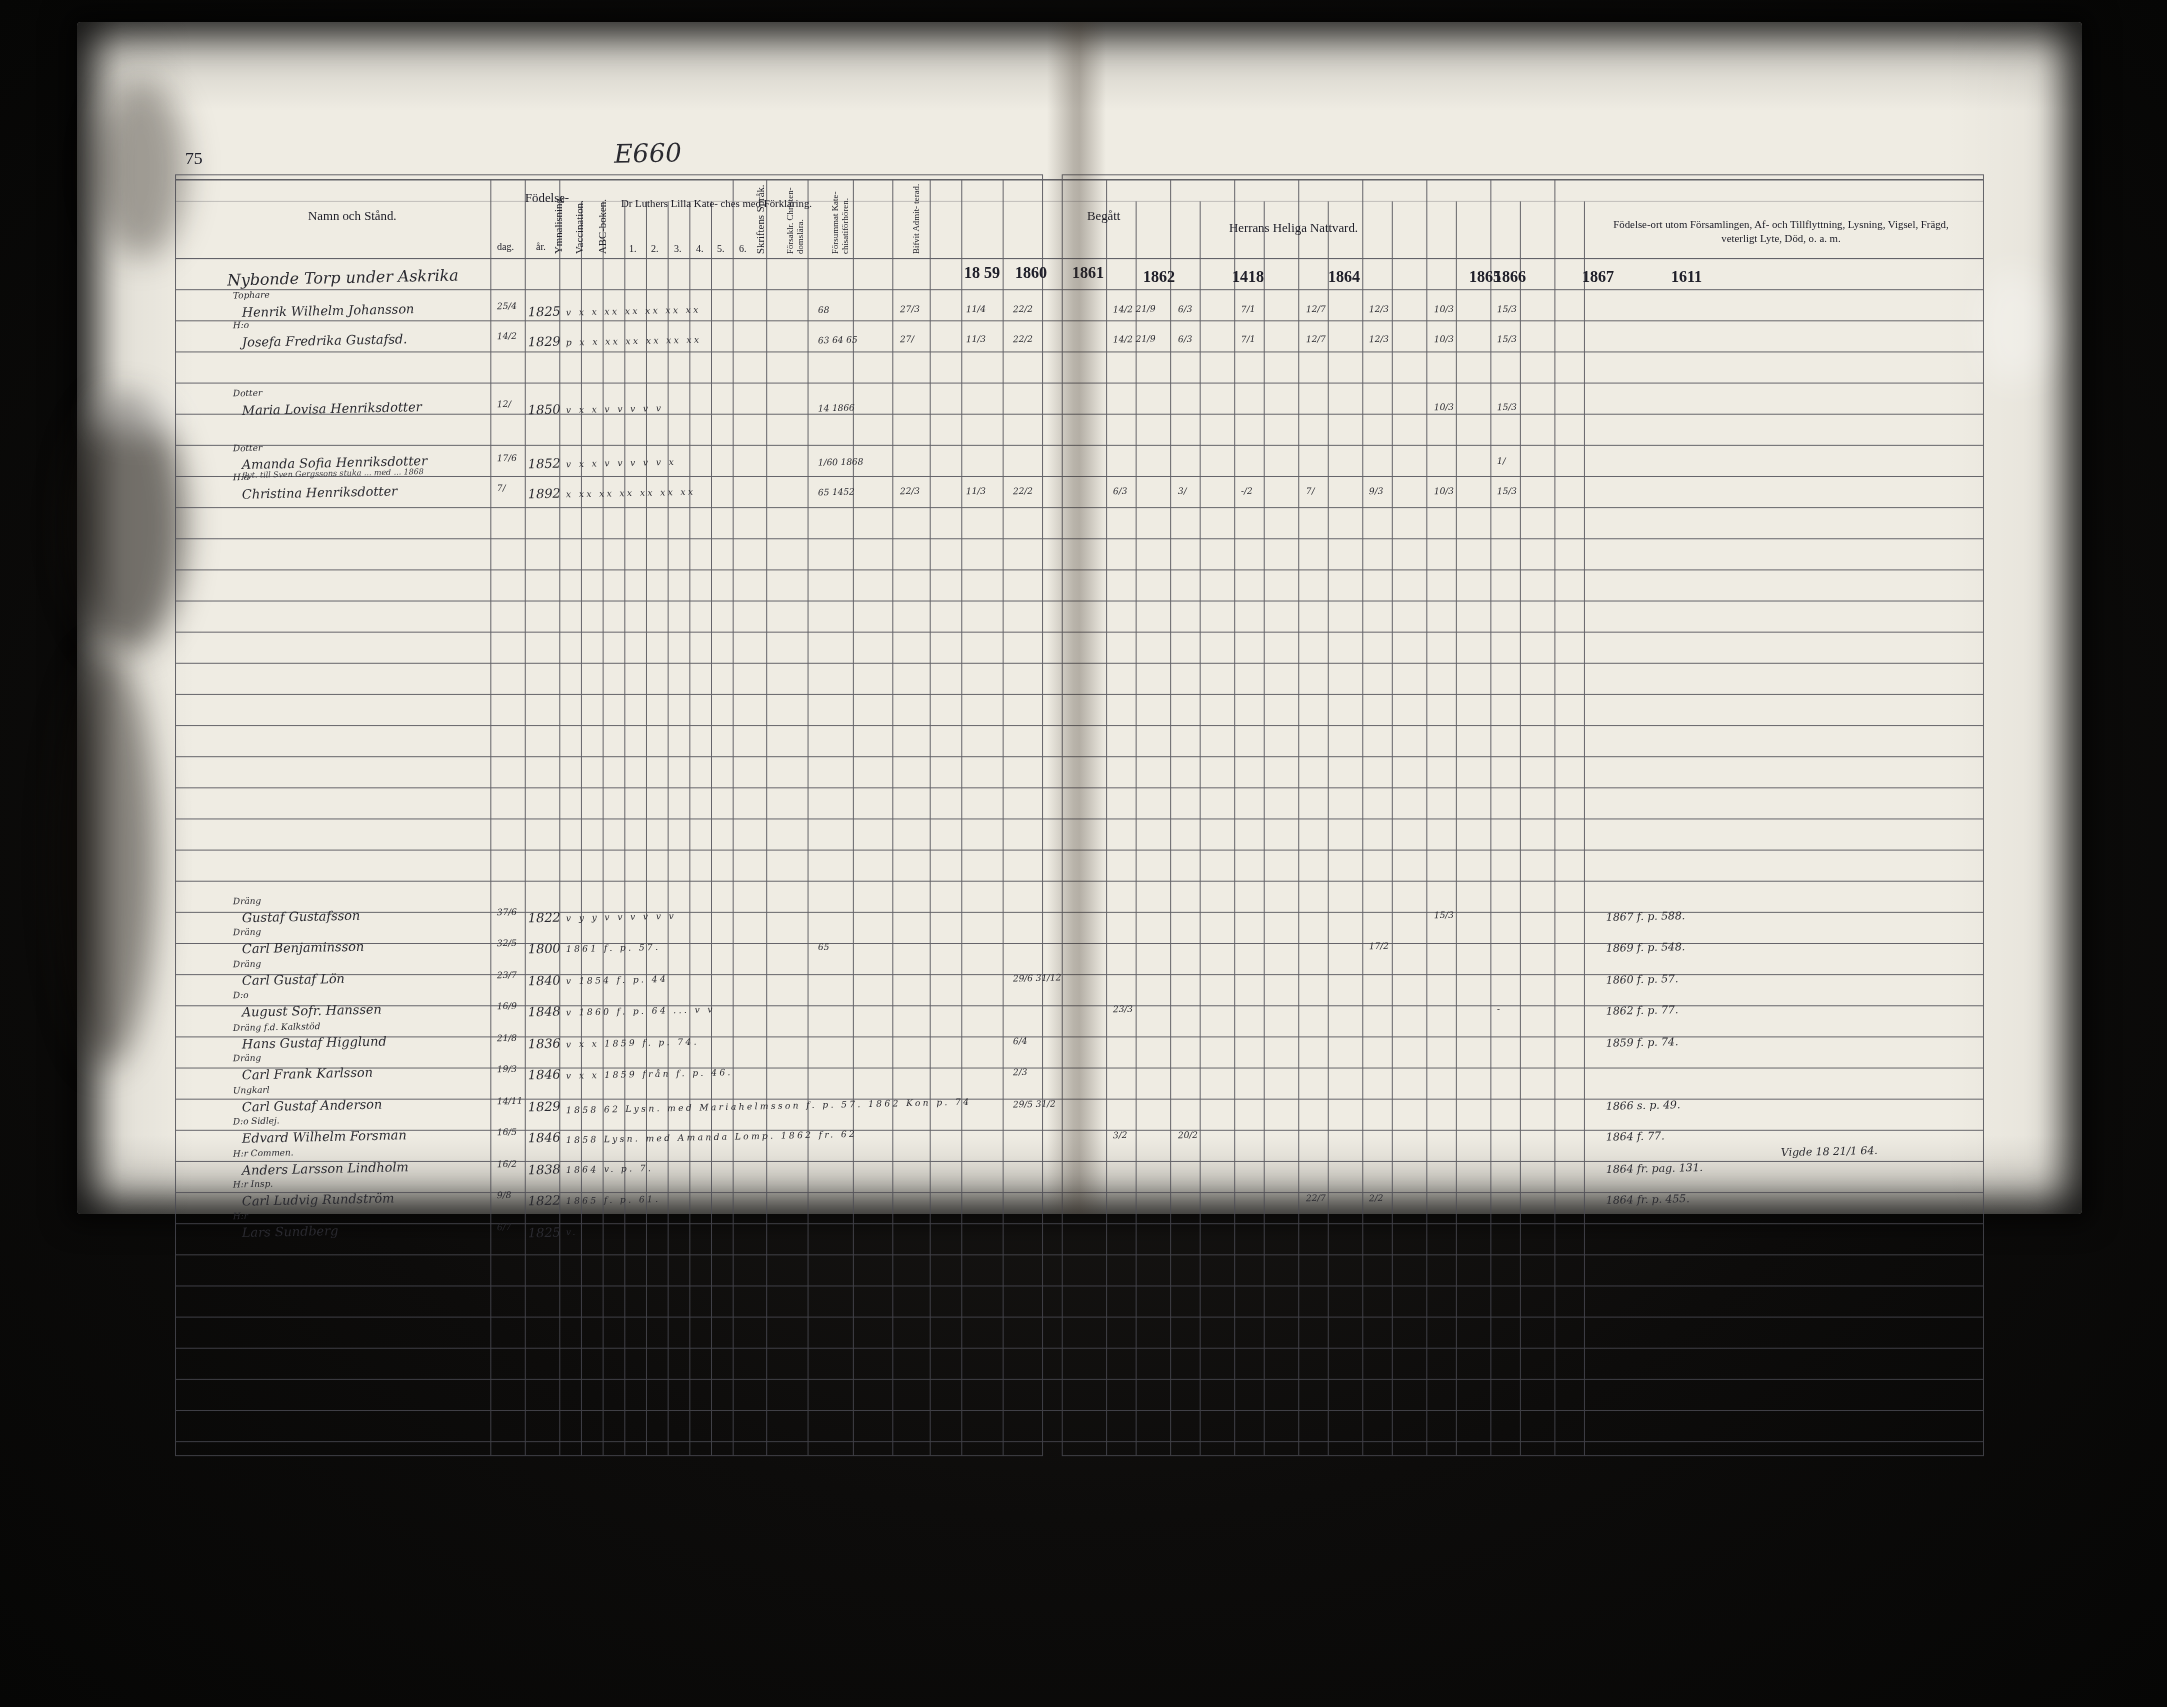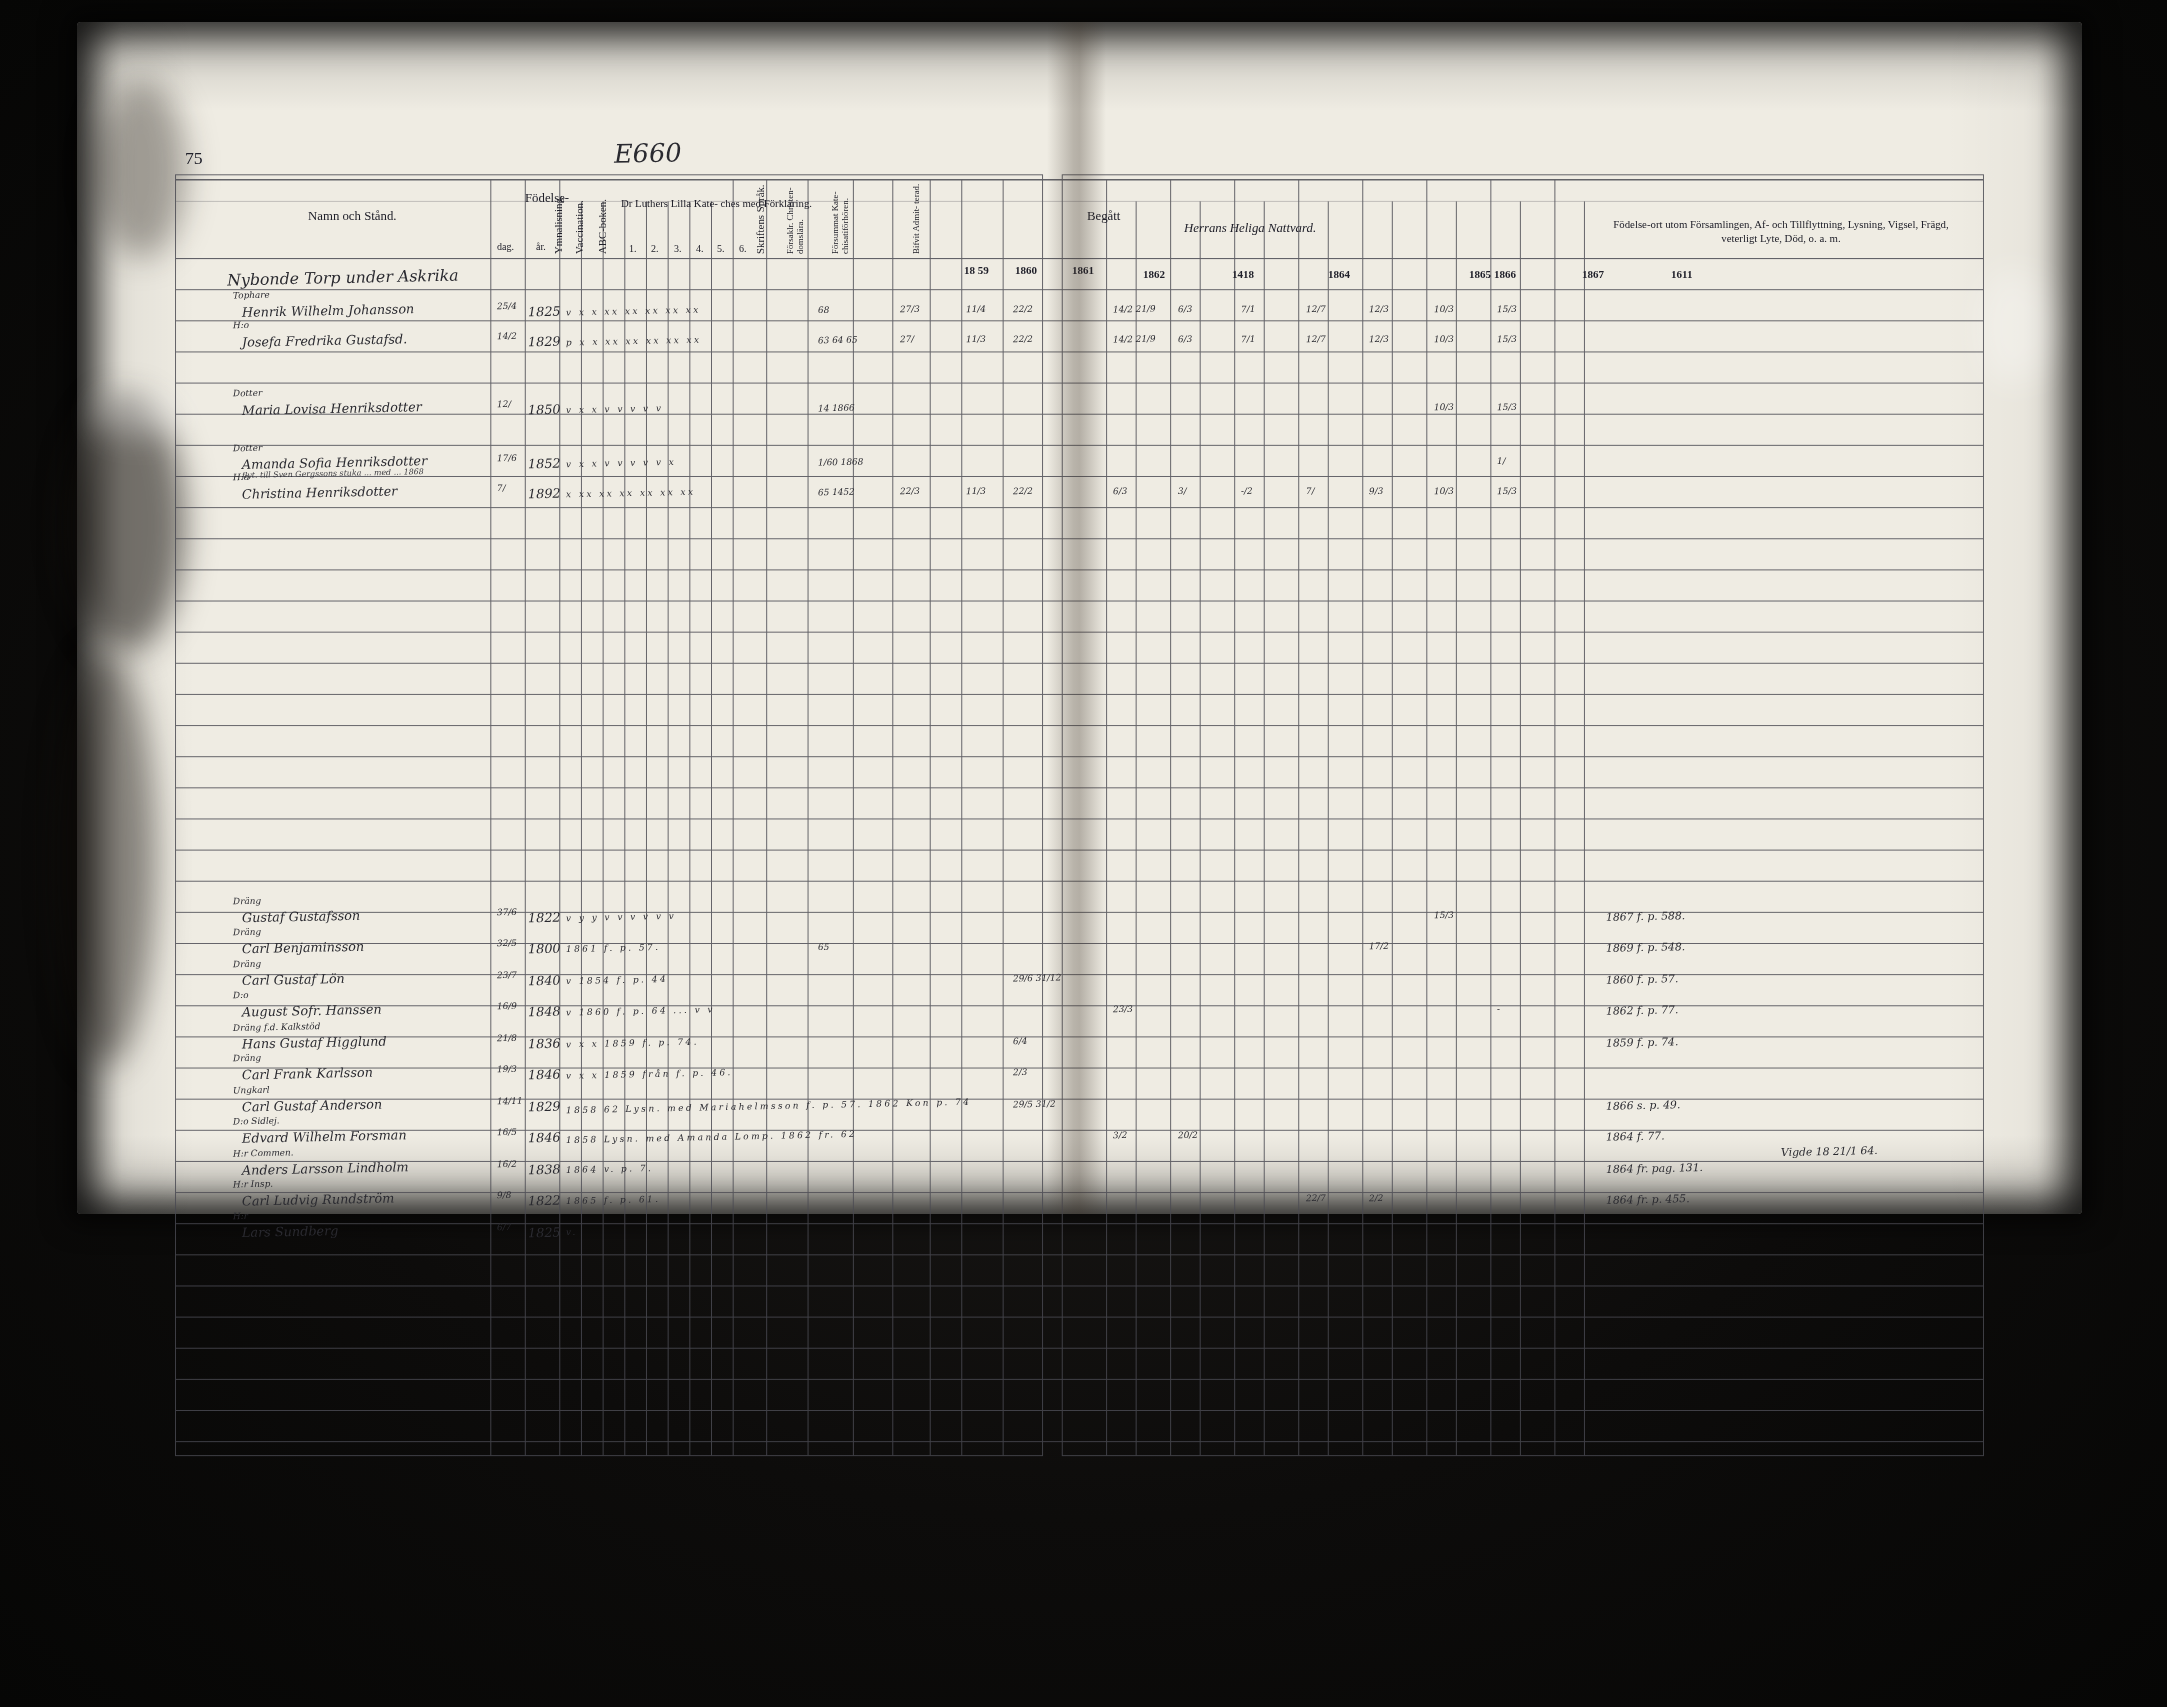--- a/index.html
+++ b/index.html
@@ -34,21 +34,21 @@
 
   .hw{font-family:"DejaVu Serif",serif;color:#2a2a30;position:absolute;white-space:nowrap;
       transform:rotate(-1.2deg);font-style:italic;}
   .hw.s{font-size:12.8px;}
   .hw.xs{font-size:10.8px;}
   .hw.xxs{font-size:8.9px;}
   .hw.m{font-size:15.8px;}
   .hw.l{font-size:19.7px;}
   .pr{font-family:"Liberation Serif",serif;color:#20202a;position:absolute;white-space:nowrap;}
   .pr.hd{font-size:12.8px;}
-  .pr.hdb{font-size:11px;font-weight:bold;}
+  .pr.hdb{font-size:16px;font-weight:bold;}
   .pr.tiny{font-size:10px;}
   .vert{transform:rotate(-90deg);transform-origin:left top;font-size:10.8px;}
   .ctr{text-align:center;}
 </style>
 </head>
 <body>
 
 <div id="page">
   <div class="scan-bg"></div>
 
@@ -184,21 +184,21 @@
       <div class="pr vert" style="left:754px;top:232px;width:79px;font-size:8.9px;line-height:1.1;white-space:normal;">
         <span>Försummat Kate-
 chisatiförhören.</span>
       </div>
       <div class="pr vert" style="left:835px;top:232px;width:79px;font-size:8.9px;line-height:1.1;white-space:normal;">
         <span>Bifvit Admit-
 terad.</span>
       </div>
 
       <div class="pr hd" style="left:1010px;top:187px;">Begått</div>
-      <div class="pr hd" style="left:1107px;top:199px;font-style:italic;">Herrans Heliga Nattvard.</div>
+      <div class="pr hd" style="left:1152px;top:199px;">Herrans Heliga Nattvard.</div>
       <div class="pr hd ctr" style="left:1517px;top:195px;width:374px;font-size:10.8px;line-height:1.3;white-space:normal;">
         <span>Födelse-ort utom Församlingen, Af- och Tillflyttning, Lysning, Vigsel,
 Frägd, veterligt Lyte, Död, o. a. m.</span>
       </div>
 
       <div class="pr hdb" style="left:887px;top:242px;">18 59</div>
       <div class="pr hdb" style="left:938px;top:242px;">1860</div>
       <div class="pr hdb" style="left:995px;top:242px;">1861</div>
       <div class="pr hdb" style="left:1066px;top:246px;">1862</div>
       <div class="pr hdb" style="left:1155px;top:246px;">1418</div>

